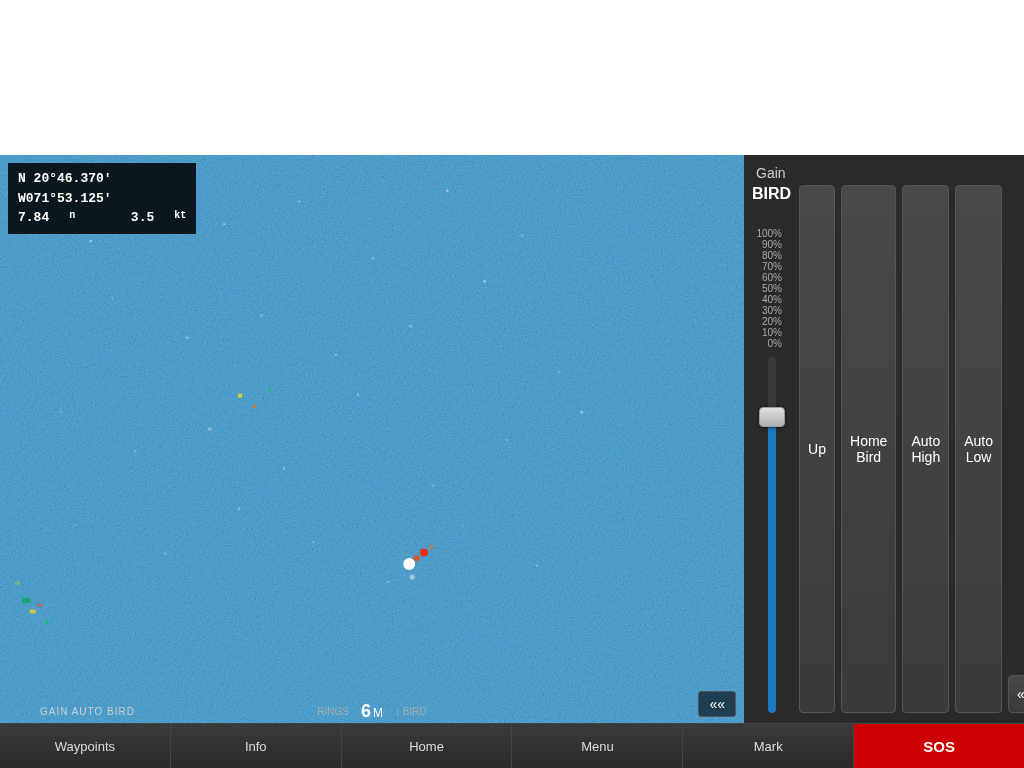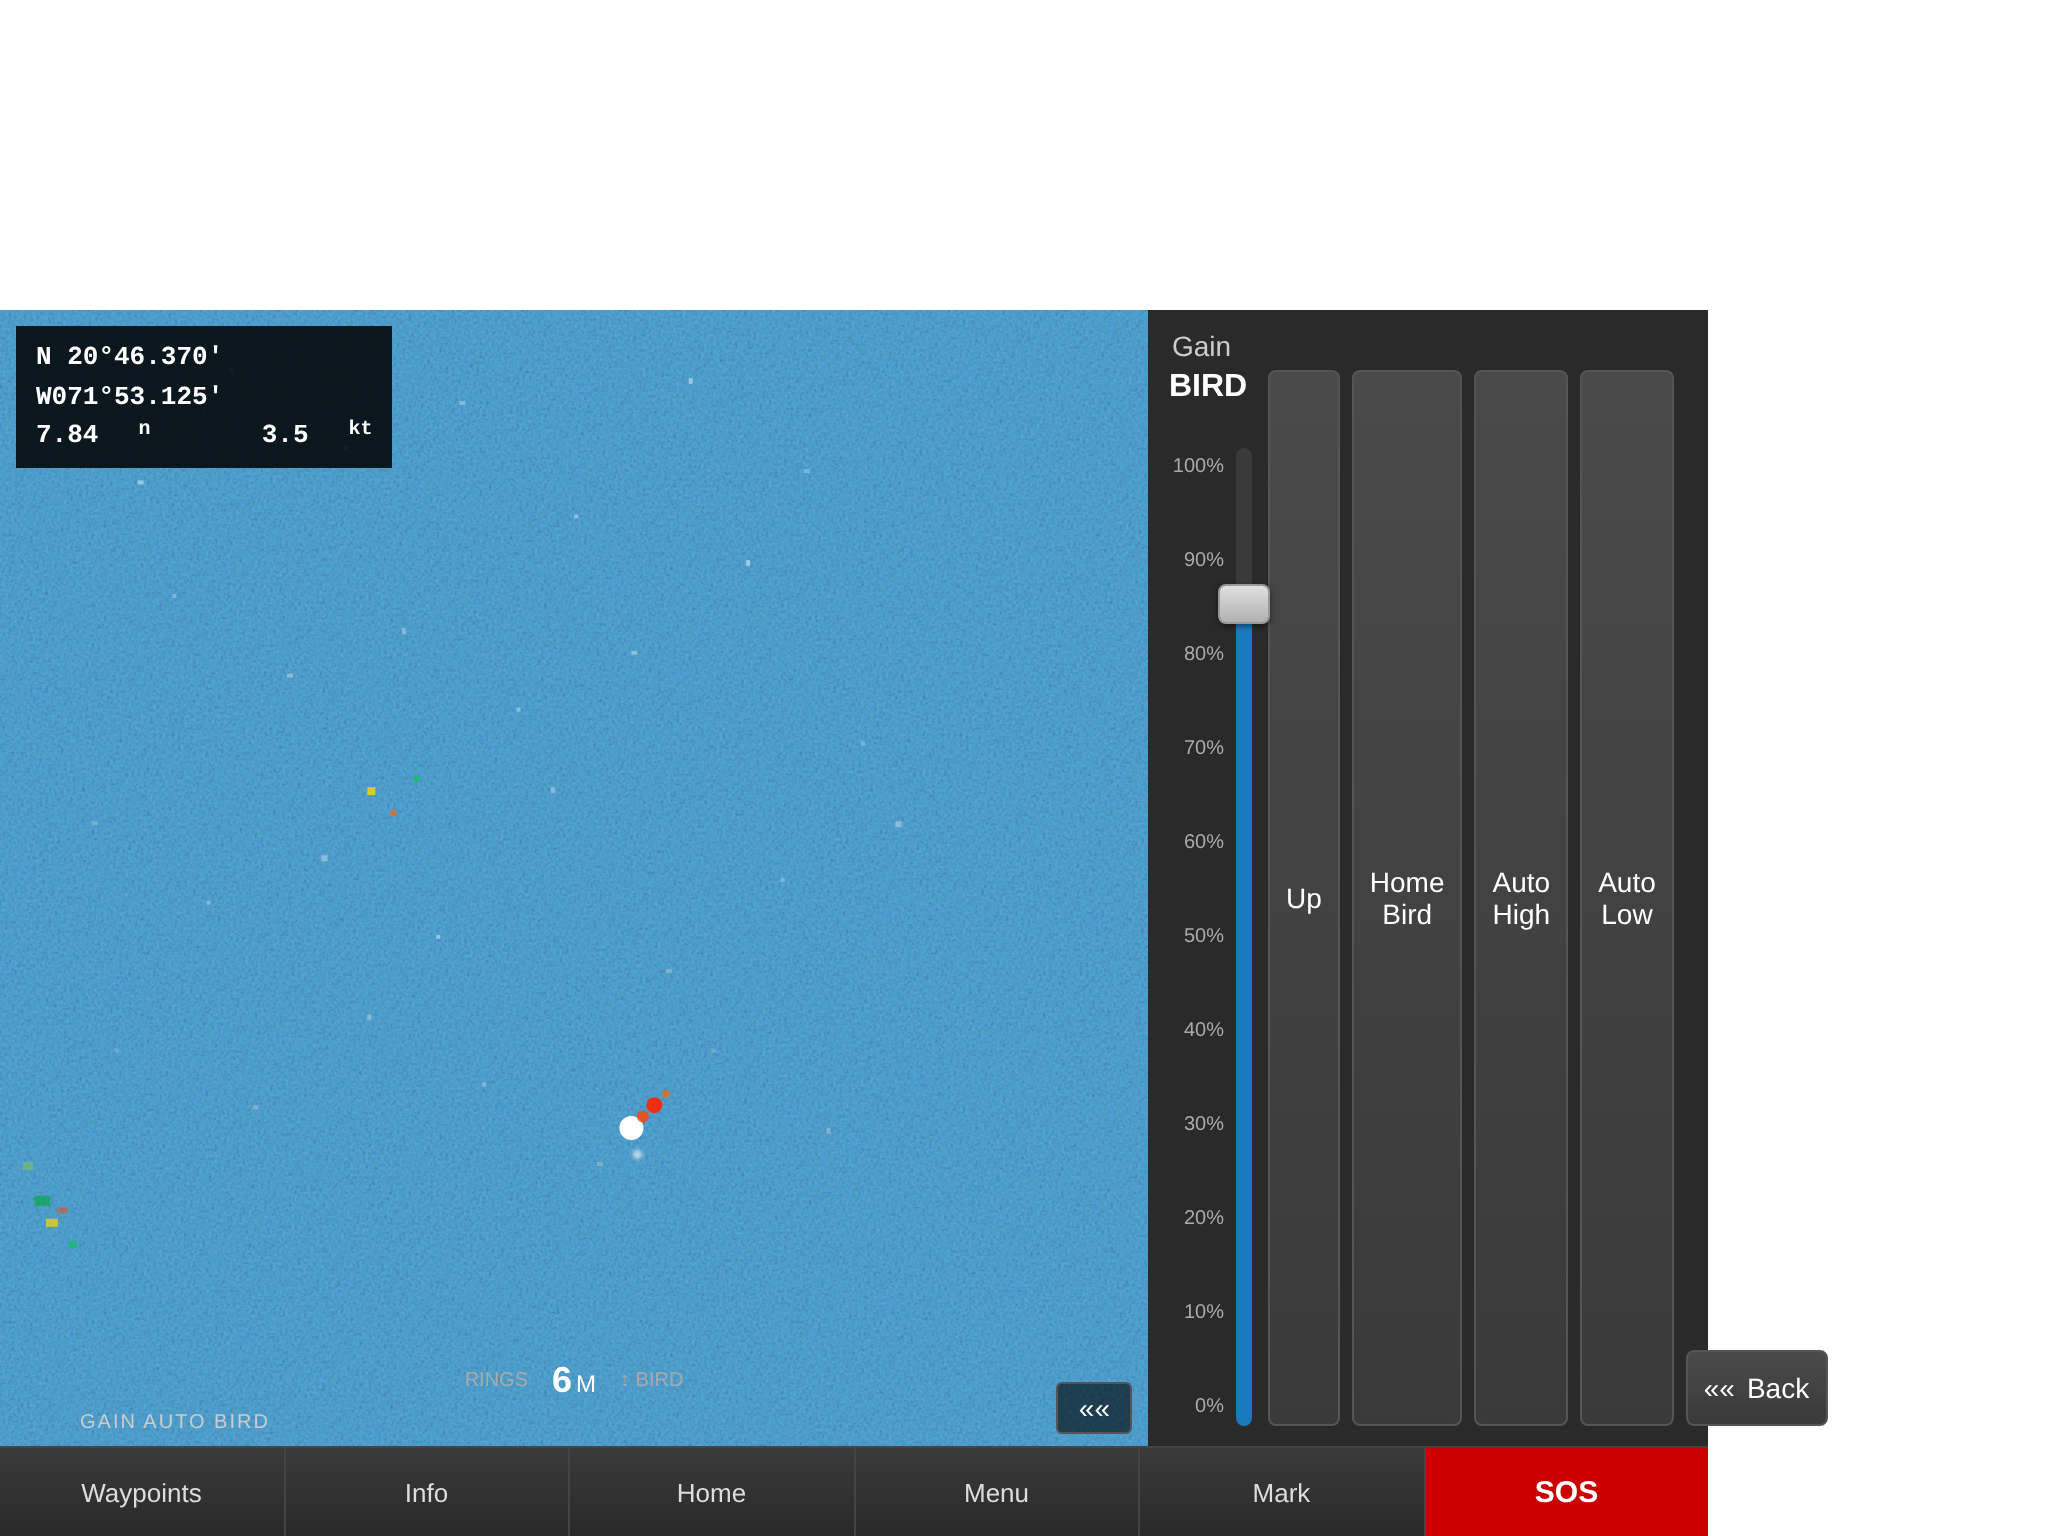--- a/index.html
+++ b/index.html
@@ -5,21 +5,21 @@
     * { margin: 0; padding: 0; box-sizing: border-box; }
     body {
       width: 1024px;
       height: 768px;
       background: #fff;
       font-family: Arial, sans-serif;
       overflow: hidden;
     }
 
     #app {
-      width: 854px;
+      width: 1024px;
       height: 768px;
       display: flex;
       flex-direction: column;
       background: #1a1a1a;
     }
 
     
     #top-white {
       height: 155px;
       background: #fff;
@@ -66,21 +66,21 @@
       left: 4px;
       color: #ccc;
       font-size: 10px;
       letter-spacing: 1px;
       margin-left: 36px;
     }
 
     
     #radar-bottom {
       position: absolute;
-      bottom: 22px;
+      bottom: 1px;
       left: 50%;
       transform: translateX(-50%);
       display: flex;
       align-items: center;
       gap: 12px;
       color: #fff;
       font-size: 12px;
     }
 
     #rings-label {
@@ -146,21 +146,21 @@
       color: #fff;
       font-size: 16px;
       font-weight: bold;
       text-align: center;
       width: 100%;
       margin-bottom: 21px;
     }
 
     #slider-track-container {
       display: flex;
-      flex-direction: row;
+      flex-direction: column;
       align-items: stretch;
       flex: 1;
       width: 100%;
       gap: 4px;
     }
 
     #scale-labels {
       display: flex;
       flex-direction: column;
       justify-content: space-between;

